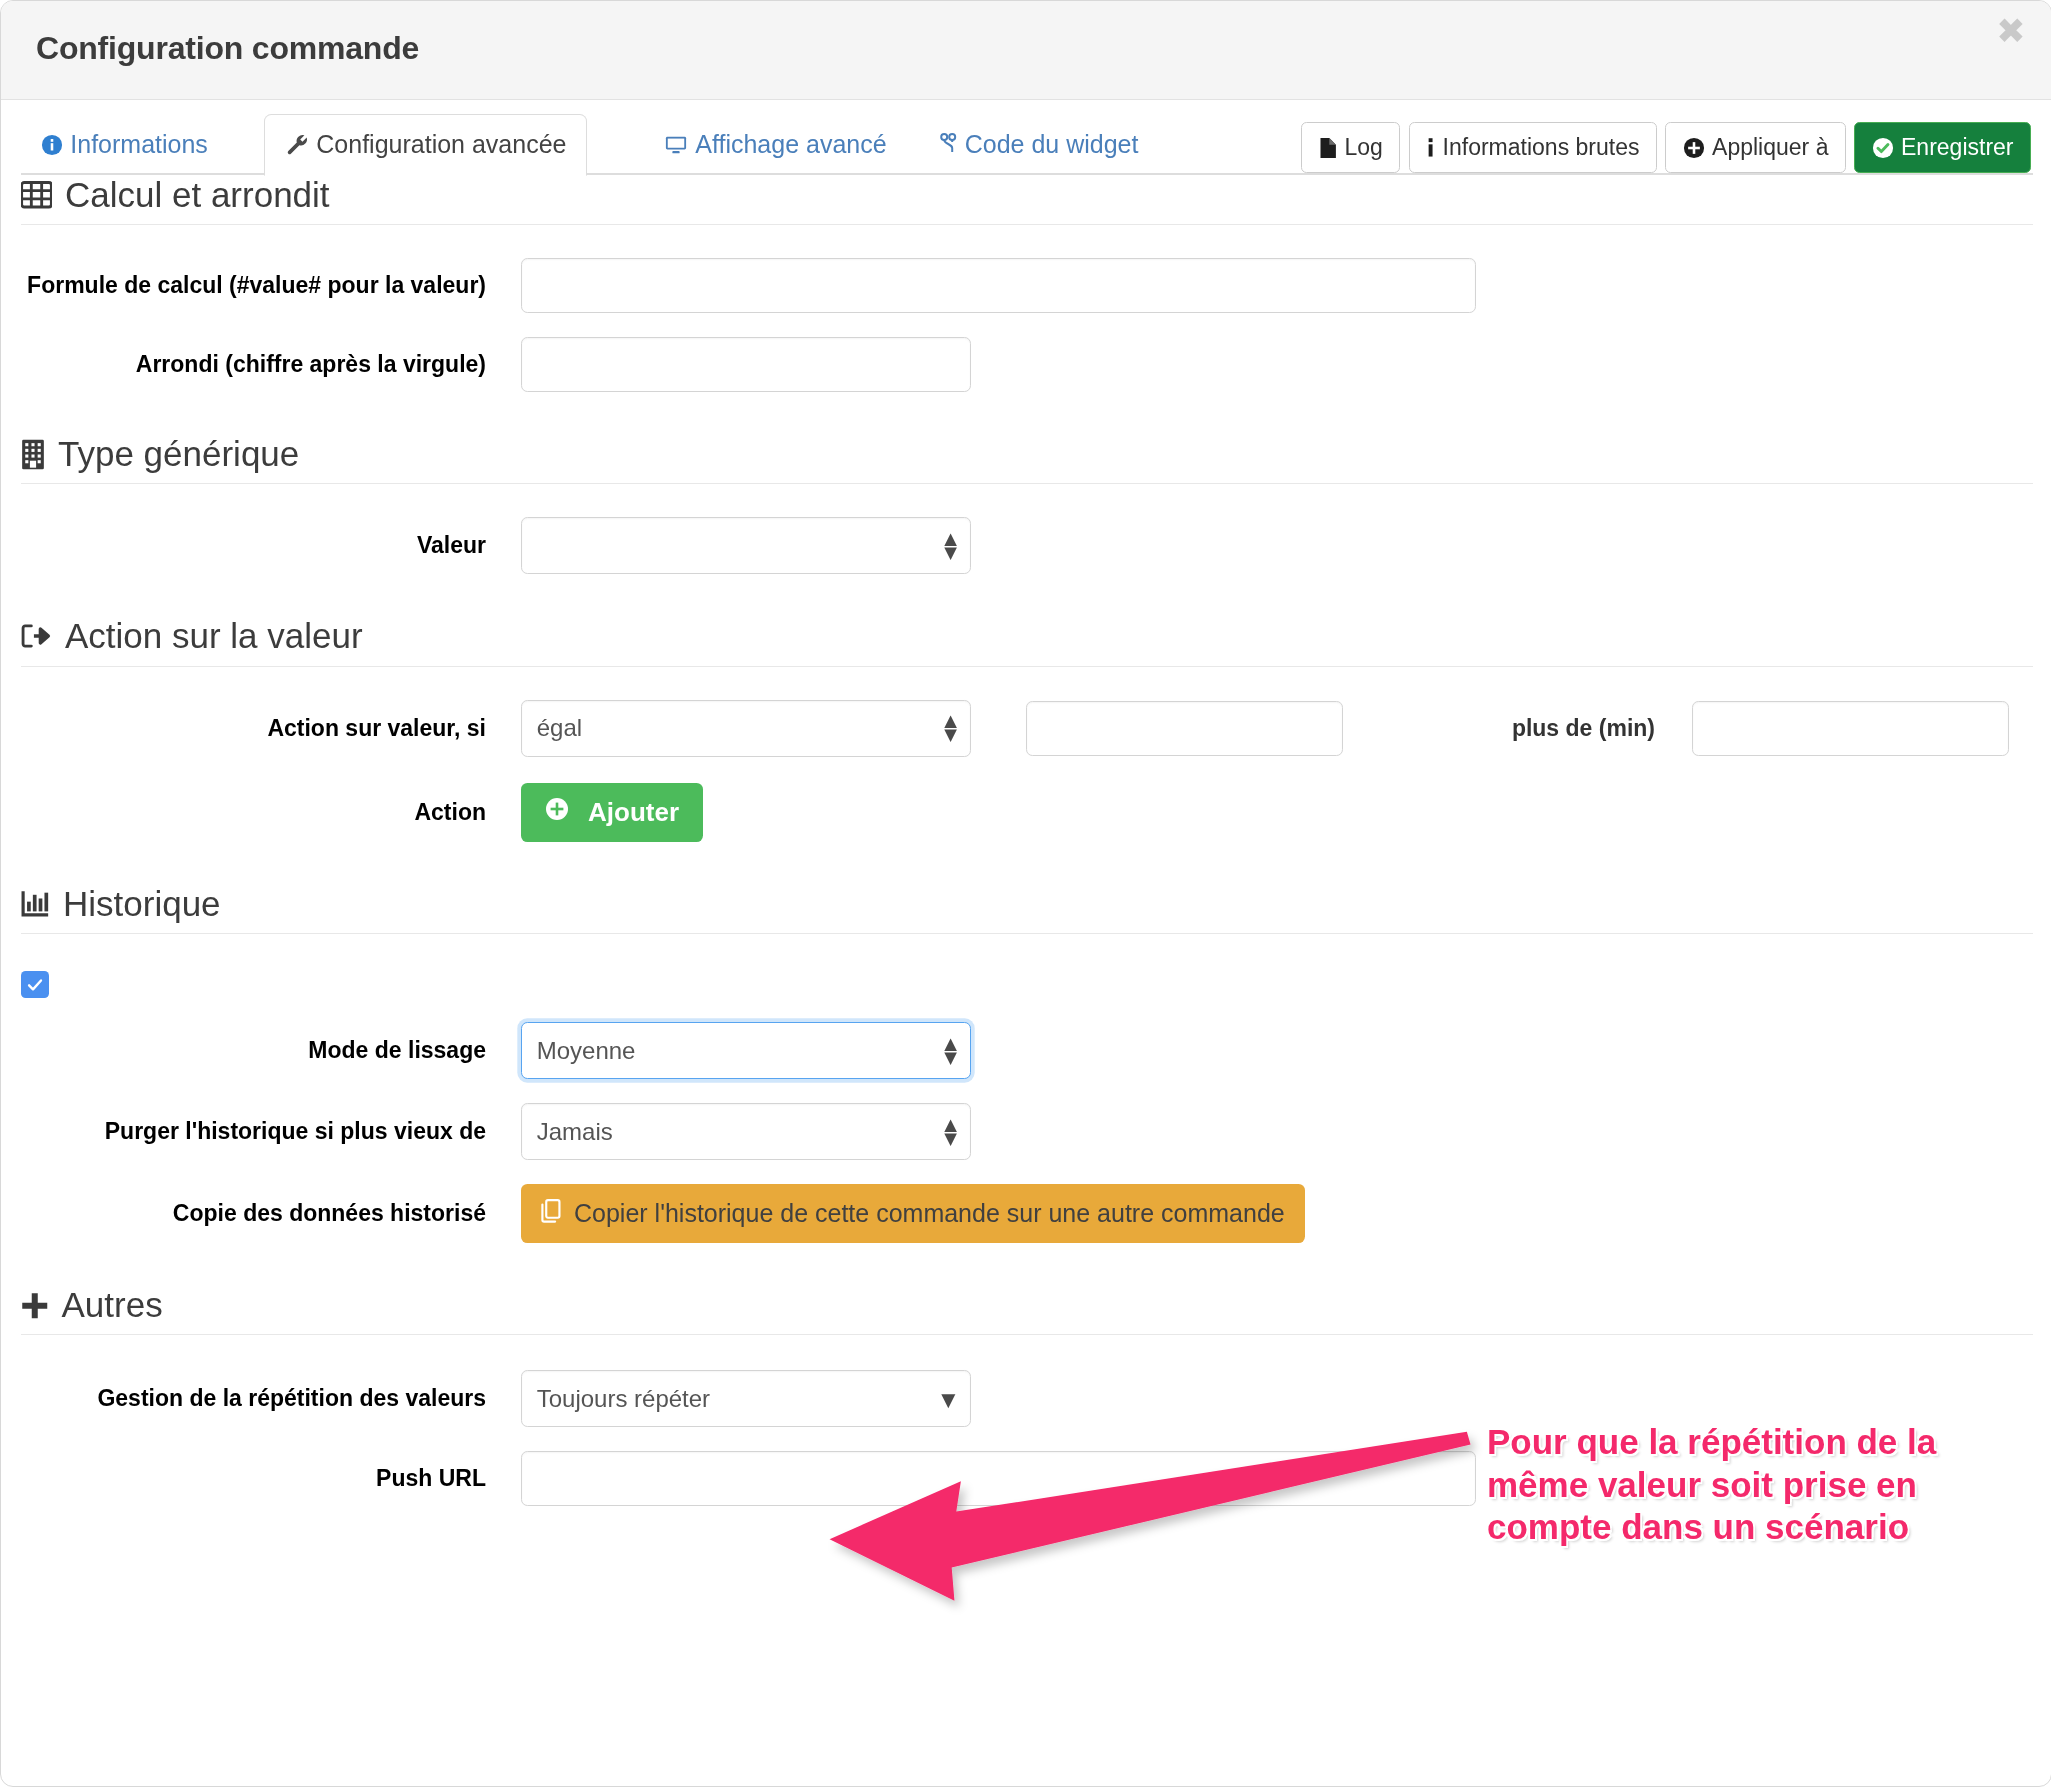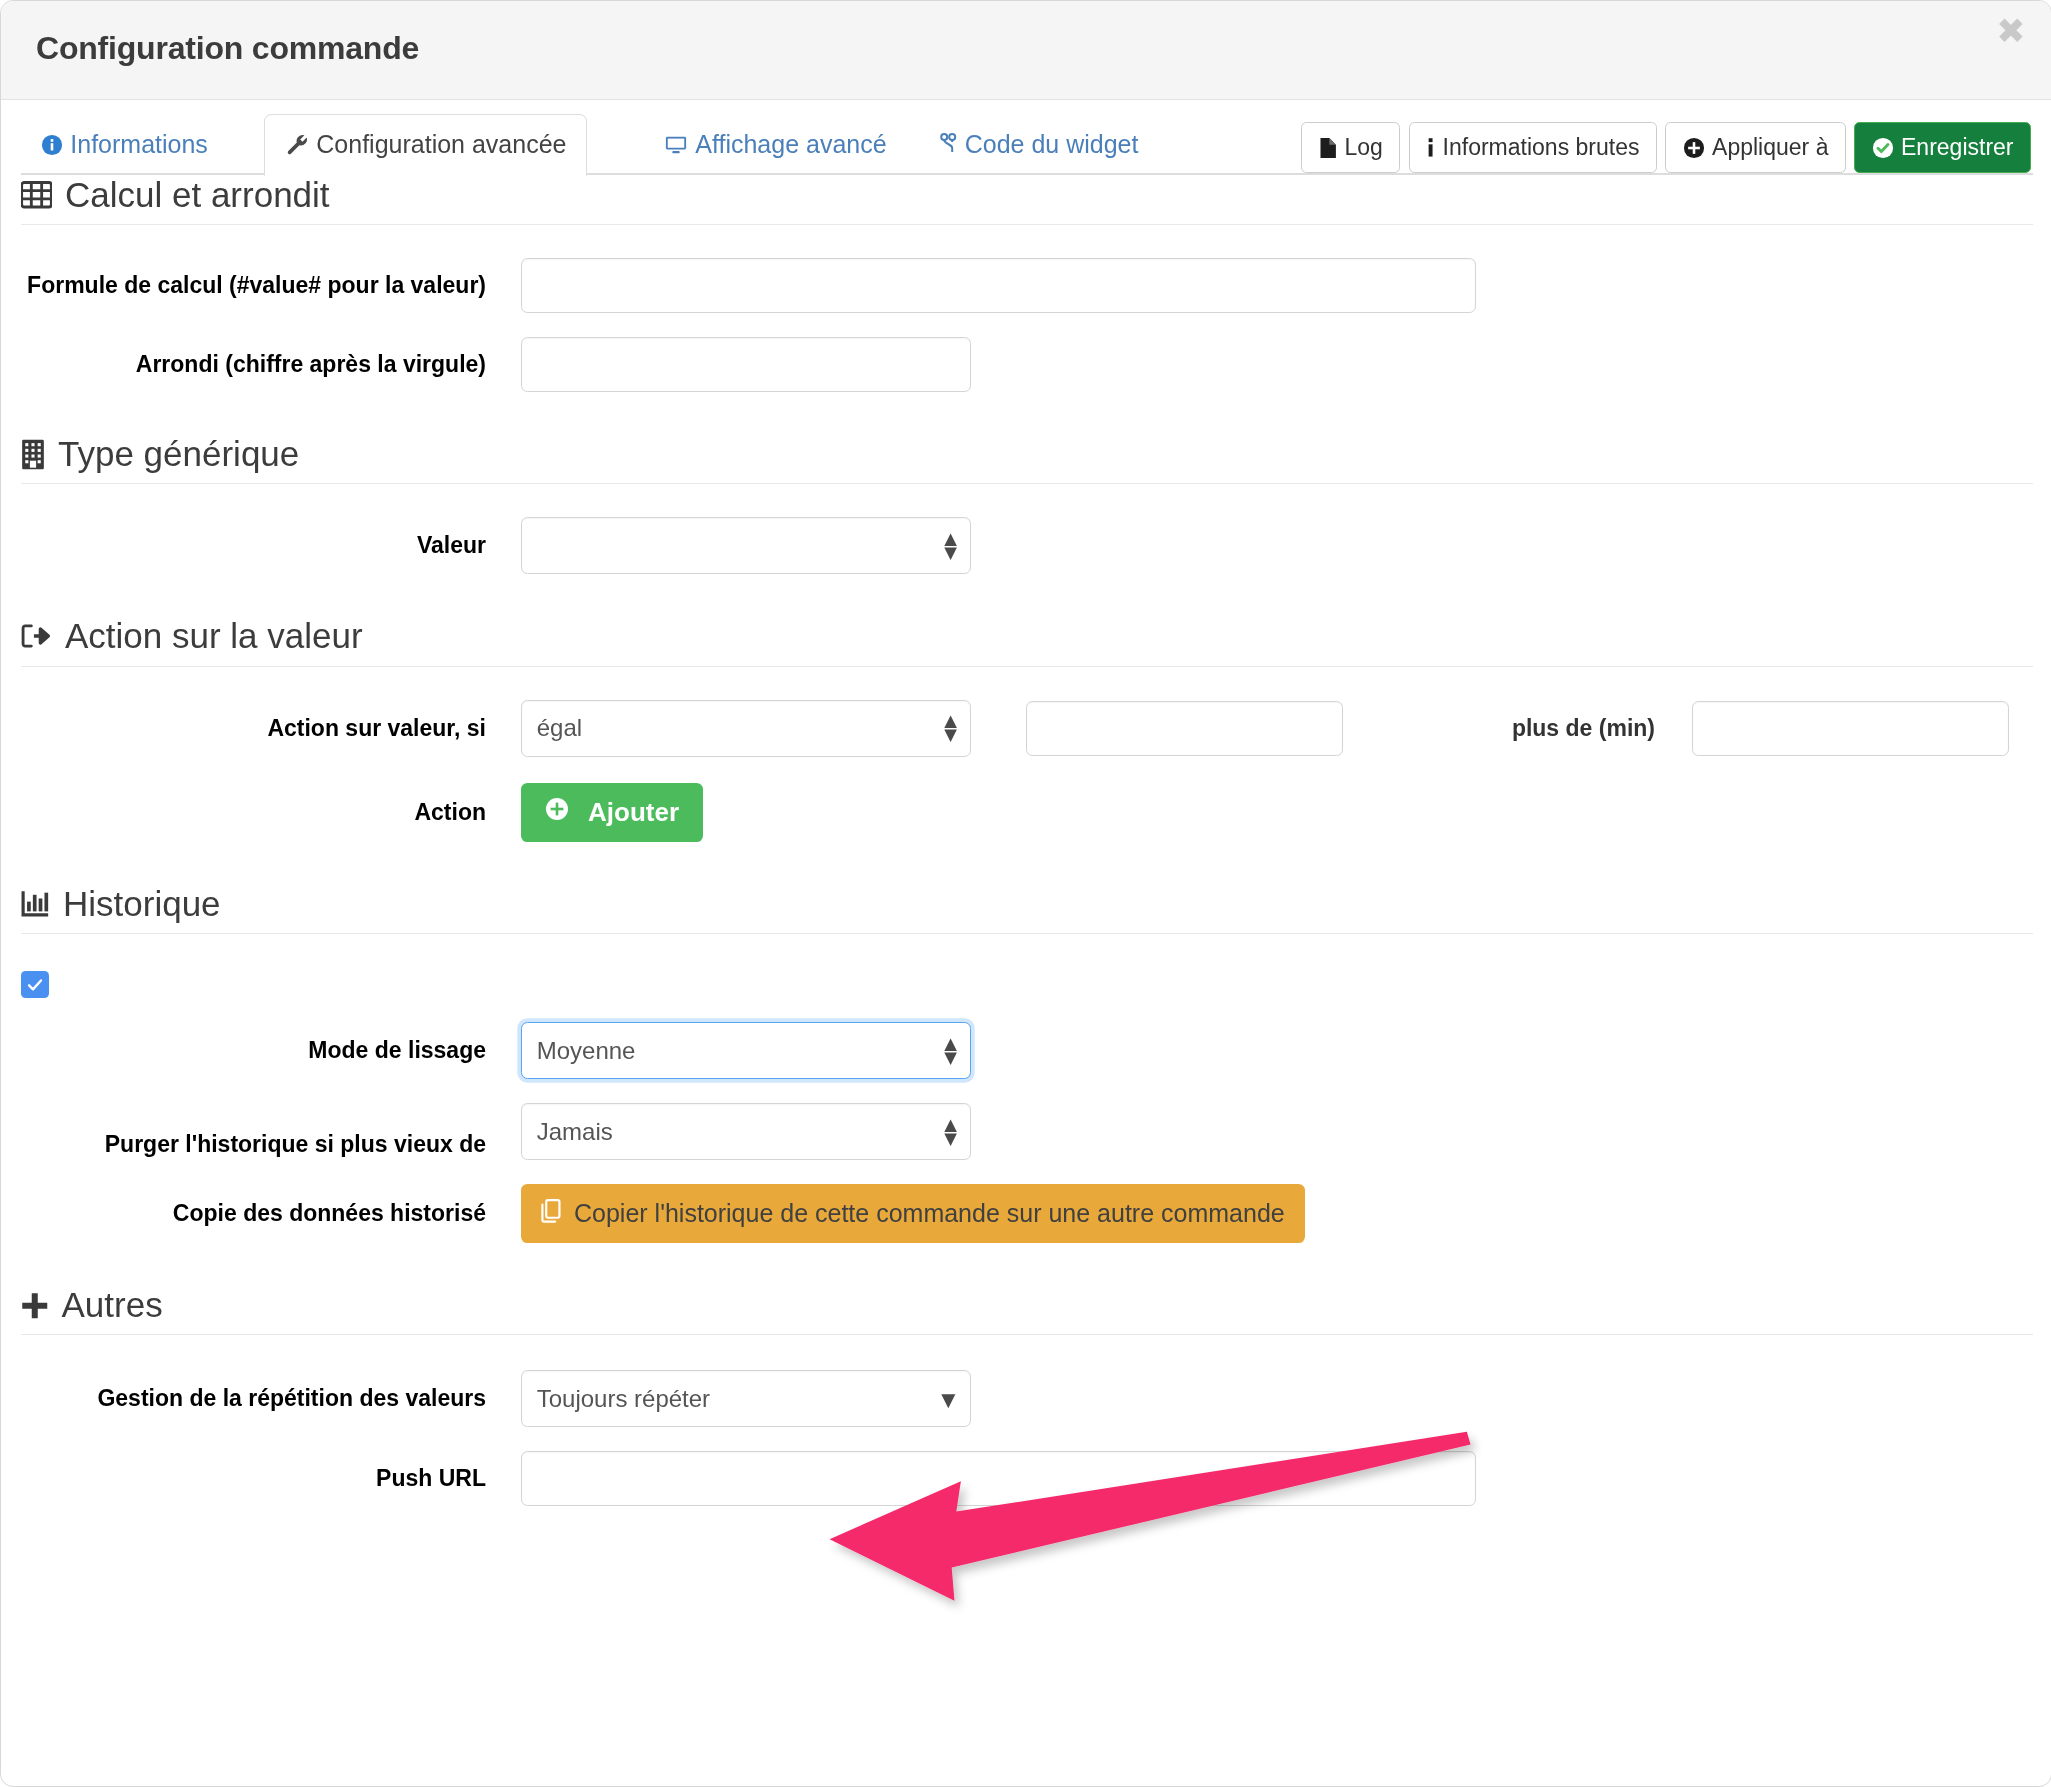--- a/index.html
+++ b/index.html
@@ -532,21 +532,21 @@
         <div class="sel w-lg focused">
           <span>Moyenne</span>
           <span class="spin">
               <span>▲</span>
               <span>▼</span>
             </span>
         </div>
       </div>
     </div>
 
-    <div class="formrow" style="margin-top:24px;align-items:flex-end;">
+    <div class="formrow" style="margin-top:24px;">
       <div class="flabel">Purger l'historique si plus vieux de</div>
       <div class="fctrl">
         <div class="sel w-lg">
           <span>Jamais</span>
           <span class="spin">
               <span>▲</span>
               <span>▼</span>
             </span>
         </div>
       </div>
@@ -598,15 +598,16 @@
 
   <svg class="anno-svg" viewBox="0 0 2234 1946">
     <defs>
       <filter id="arrShadow" x="-20%" y="-20%" width="150%" height="150%">
         <feDropShadow dx="5" dy="7" stdDeviation="5" flood-color="#000000" flood-opacity="0.22"></feDropShadow>
       </filter>
     </defs>
     <path d="M1596,1558 L1040,1645 L1045,1612 L902,1675 L1038,1742 L1035,1706 L1600,1572 Z" fill="#f4296b" filter="url(#arrShadow)"></path>
   </svg>
 
+  <div class="anno-text">Pour que la répétition de la même valeur soit prise en compte dans un scénario</div>
 
 </div>
 
 
 </body></html>

